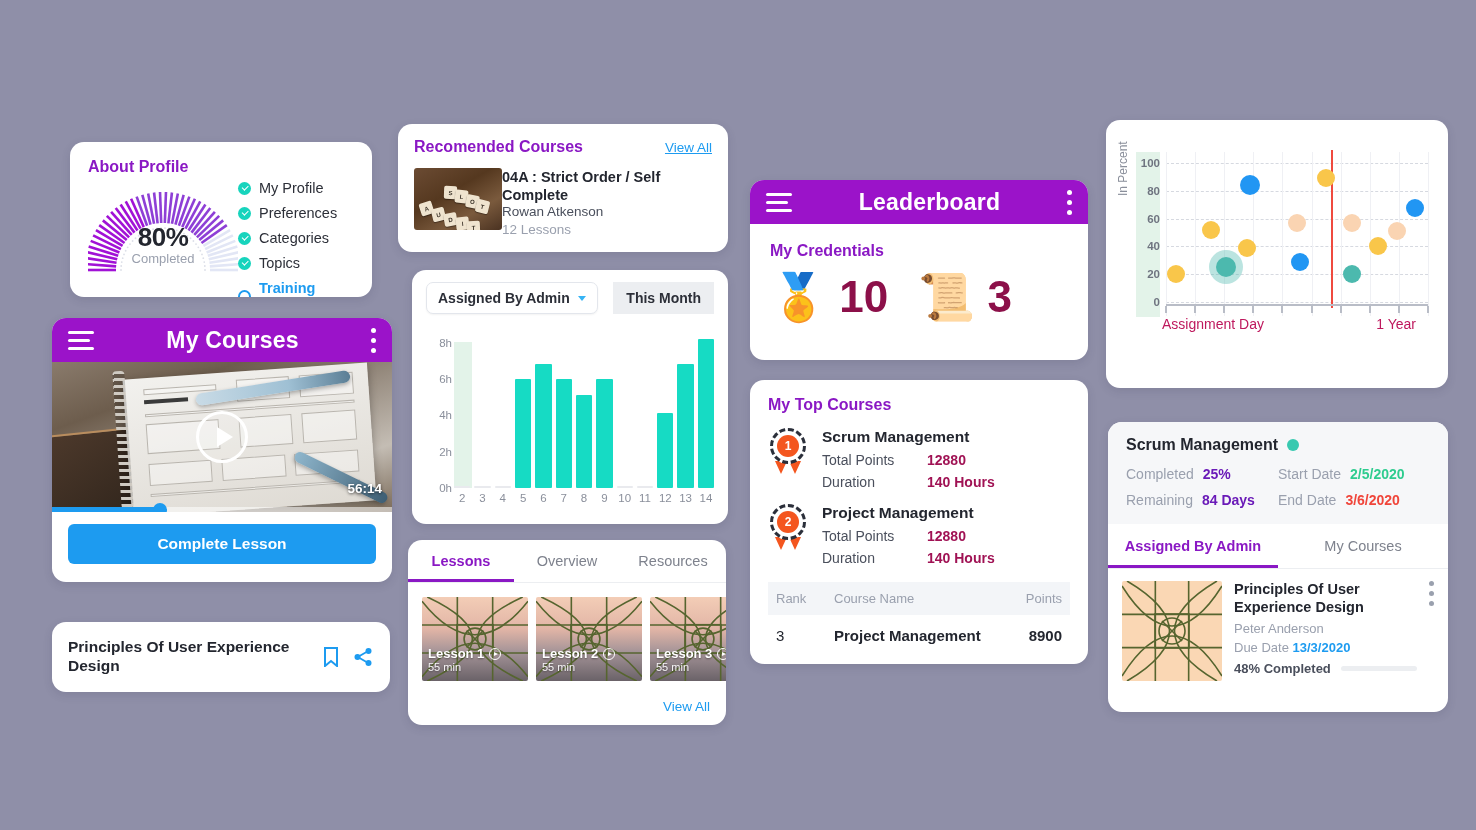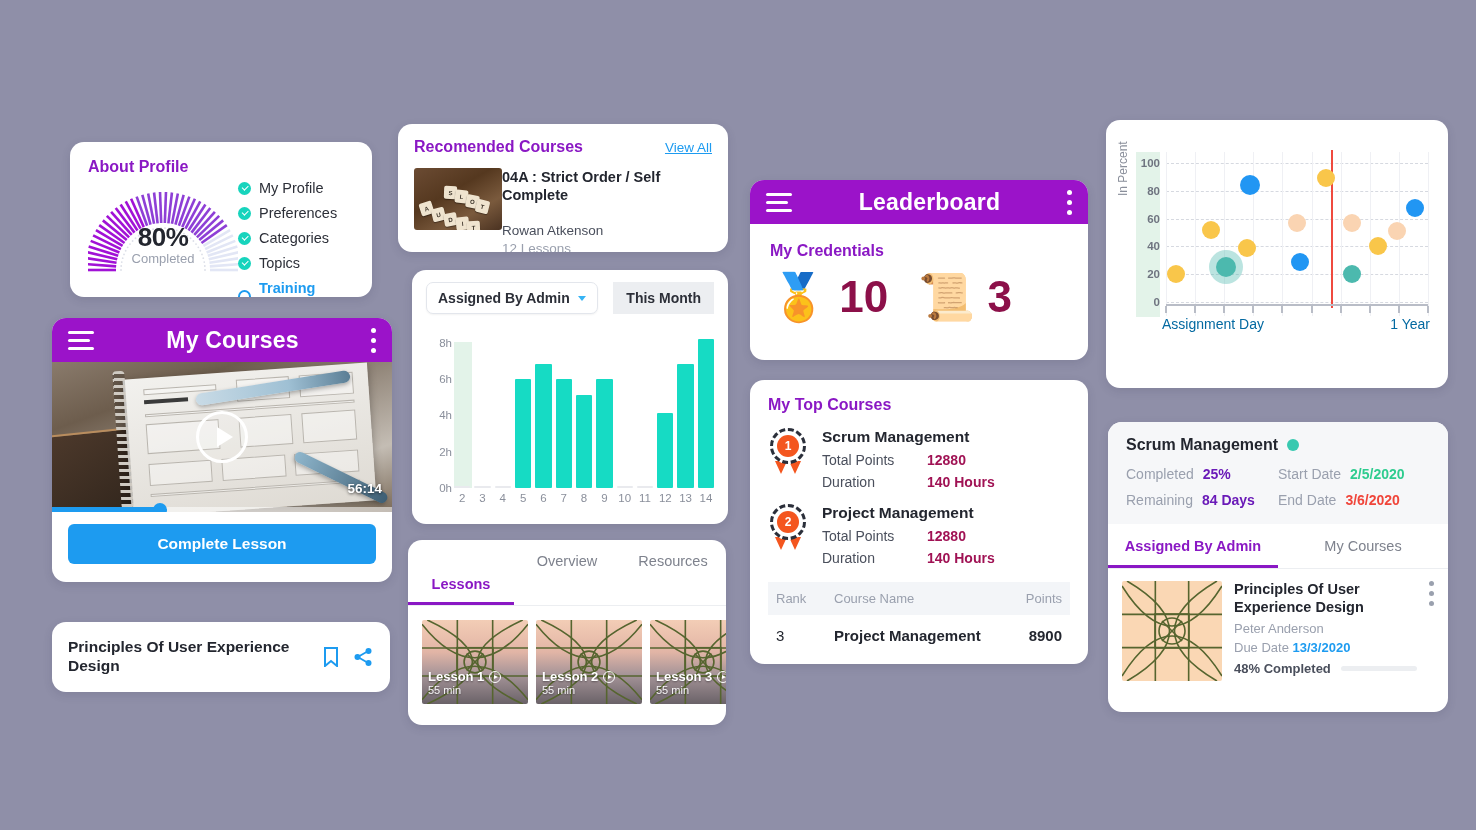--- a/index.html
+++ b/index.html
@@ -67,21 +67,21 @@
   
   #recommended { left: 398px; top: 124px; width: 330px; height: 128px; padding: 14px 16px; }
   .rec-head { display: flex; align-items: center; justify-content: space-between; }
   .view-all-link { font-size: 13.5px; color: #1d9bf0; text-decoration: underline; cursor: pointer; }
   .rec-body { display: flex; margin-top: 12px; }
   .rec-thumb { width: 88px; height: 62px; border-radius: 3px; flex: none; position: relative; overflow: hidden;
     background: linear-gradient(150deg,#6b4b33 0%,#55381f 40%,#7a5a3d 70%,#4a3221 100%); }
   .rec-thumb .tile { position: absolute; background:#efe4cf; border-radius:2px; box-shadow: 0 1px 1px rgba(0,0,0,.4);
     font-size:6px; color:#3a3228; display:flex;align-items:center;justify-content:center; font-weight:bold;}
   .rec-title { font-size: 14.5px; font-weight: bold; color: #23262f; line-height: 1.25; }
-  .rec-sub { font-size: 13.5px; color: #4a4f5c; margin-top: 19px; }
+  .rec-sub { font-size: 13.5px; color: #4a4f5c; margin-top: 0; }
   .rec-meta { font-size: 13.5px; color: #9aa0ae; margin-top: 3px; }
 
   
   #barchart-card { left: 412px; top: 270px; width: 316px; height: 254px; padding: 12px 14px; }
   .bc-controls { display: flex; align-items: center; justify-content: space-between; }
   .select-pill {
     display: inline-flex; align-items: center; gap: 8px;
     background: #fff; border: 1px solid #e3e6ec; border-radius: 7px;
     padding: 7px 11px; font-size: 14px; font-weight: bold; color: #2c2f38; cursor: pointer;
     box-shadow: 0 1px 2px rgba(0,0,0,.05);
@@ -135,21 +135,21 @@
   .mc-footer { padding: 12px 16px 16px; }
   .btn-blue {
     display:block; width:100%; background:#1d9bf0; color:#fff; border:none; border-radius:6px;
     padding: 11px 0; font-size:15.5px; font-weight:bold; cursor:pointer;
   }
 
   
   #lessons-card { left: 408px; top: 540px; width: 318px; height: 185px; }
   .tabs { display:flex; border-bottom: 1px solid #eceef1; }
   .tab { flex:1; text-align:center; padding: 13px 0 10px; font-size: 14.5px; color:#7e828d; cursor:pointer; }
-  .tab.active { color:#8a18c4; font-weight:bold; border-bottom: 3px solid #8a18c4; margin-top: 23px; }
+  .tab.active { color:#8a18c4; font-weight:bold; border-bottom: 3px solid #8a18c4; }
   .lesson-strip { display:flex; gap: 8px; padding: 14px 14px 8px; overflow:hidden; }
   .lesson-thumb { position:relative; width:106px; height:84px; flex:none; border-radius:2px; overflow:hidden;
     background: linear-gradient(180deg,#f3cdb6 0%,#e2b5a6 38%,#a59498 65%,#6a6268 100%); }
   .lesson-thumb .cap { position:absolute; left:6px; bottom:8px; color:#fff; }
   .lesson-thumb .cap .nm { font-size:13px; font-weight:bold; display:flex; align-items:center; gap:5px; text-shadow:0 1px 2px rgba(0,0,0,.4);}
   .lesson-thumb .cap .du { font-size:11px; opacity:.92; text-shadow:0 1px 2px rgba(0,0,0,.4); }
   .mini-play { width:12px;height:12px;border:1.3px solid #fff;border-radius:50%;display:inline-flex;align-items:center;justify-content:center;}
   .mini-play:after{content:"";width:0;height:0;border-left:4px solid #fff;border-top:2.6px solid transparent;border-bottom:2.6px solid transparent;margin-left:1.5px;}
   .lc-footer { text-align:right; padding: 8px 16px 0; }
   .lc-footer span { color:#1d9bf0; font-size:13.5px; cursor:pointer; }
@@ -200,22 +200,22 @@
   .pw-band { position:absolute; left: 14px; top: 4px; width: 24px; height: 165px; background:#e3f3e9; }
   .pw-inner { position:absolute; left: 44px; right: 4px; top: 4px; height: 150px; }
   .pw-gy { position:absolute; left:0; right:0; border-top: 1.5px dashed #d6d9e0; }
   .pw-gx { position:absolute; top:0; bottom:-14px; border-left: 1px solid #eff0f4; }
   .pw-ytick { position:absolute; left: 16px; font-size: 11.5px; color:#6f7480; transform: translateY(-50%); width:22px; text-align:right; font-weight:bold;}
   .pw-marker { position:absolute; top:-2px; height: 158px; width:2px; background:#ef4a3f; }
   .pw-dot { position:absolute; border-radius:50%; transform: translate(-50%,-50%); }
   .pw-halo { position:absolute; border-radius:50%; transform: translate(-50%,-50%); opacity:.38; }
   .pw-xaxis { position:absolute; left: 44px; right: 4px; top: 156px; height: 8px; border-top: 2px solid #b9bdc7; }
   .pw-xaxis .tk { position:absolute; top:0; width:2px; height:7px; background:#b9bdc7; }
-  .pw-xlabels { position:absolute; left: 40px; right: 2px; top: 168px; display:flex; justify-content:space-between;
-    font-size: 14px; color:#0369a1; }
+  .pw-xlabels { position:absolute; left: 40px; right: 16px; top: 168px; display:flex; justify-content:space-between;
+    font-size: 14px; color:#be185d; }
 
   
   #scrum-card { left: 1108px; top: 422px; width: 340px; height: 290px; }
   .sc-head { background:#f6f7f9; padding: 14px 18px 16px; }
   .sc-title { display:flex; align-items:center; gap: 9px; font-size:16px; font-weight:bold; color:#23262f; }
   .teal-dot { width:12px;height:12px;border-radius:50%;background:#38c9b0; }
   .sc-grid { display:grid; grid-template-columns: 1fr 1fr; row-gap: 10px; margin-top: 12px; font-size: 14px; }
   .sc-cell { display:flex; gap: 9px; }
   .sc-k { color:#9aa0ae; }
   .sc-v { font-weight:bold; color:#6a1ab8; }

